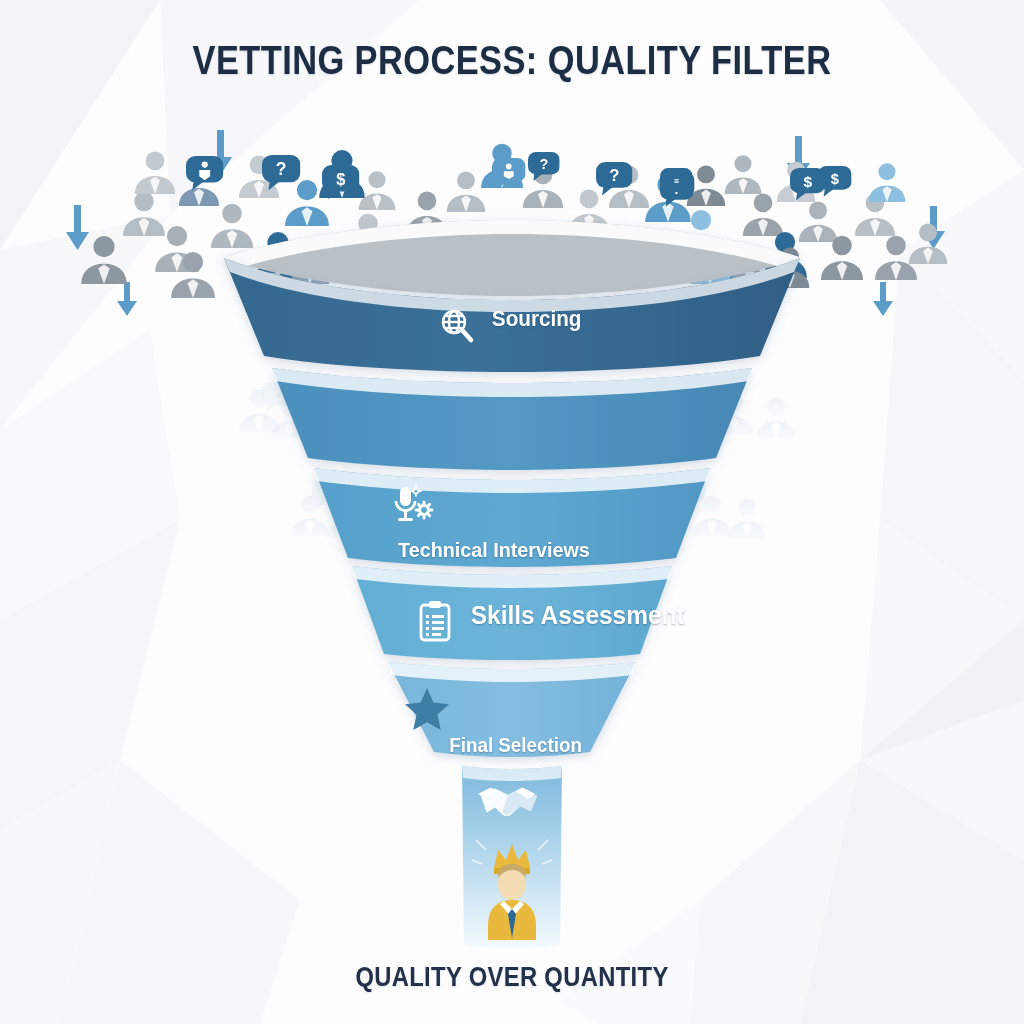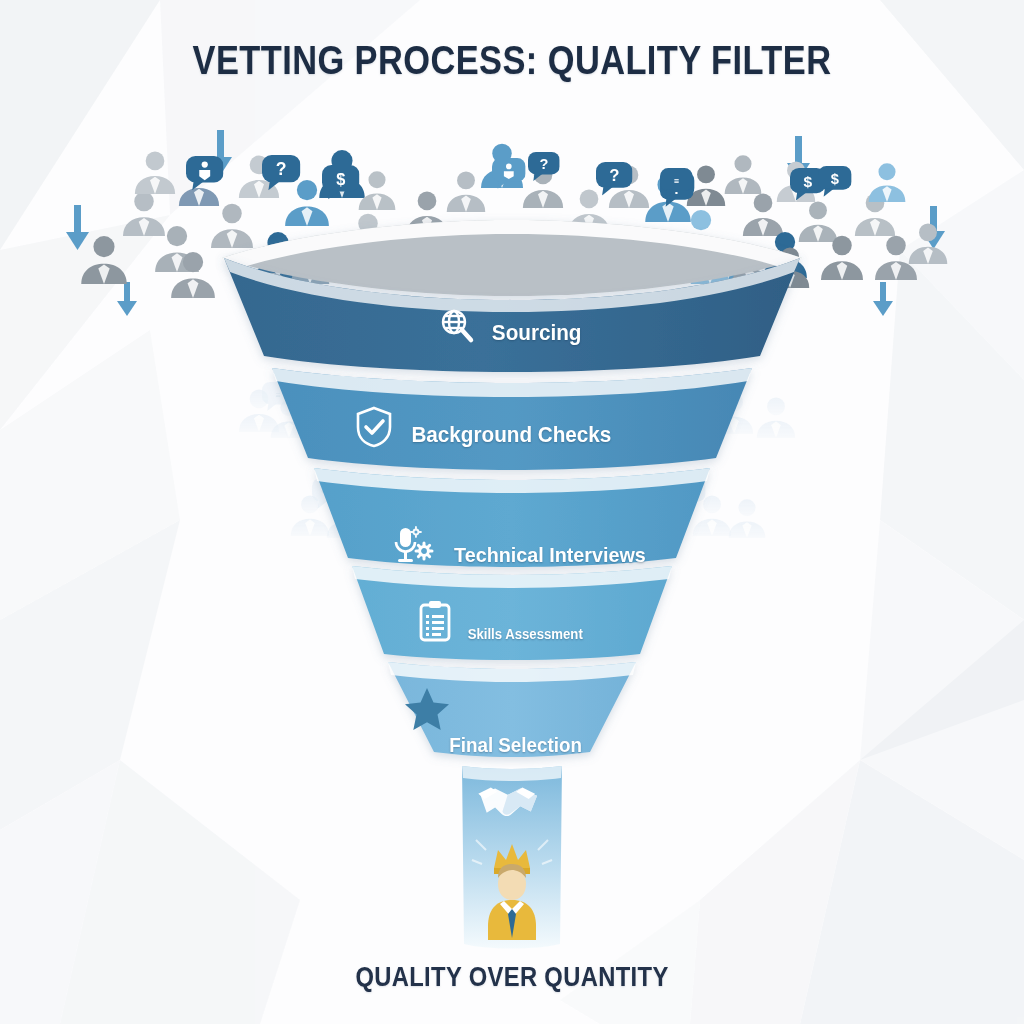--- a/index.html
+++ b/index.html
@@ -28,34 +28,34 @@
     position:absolute;z-index:6;left:0;top:962px;width:1024px;text-align:center;
     font-weight:700;font-size:27px;letter-spacing:.4px;
     color:#23324a;
     transform:scaleX(.88);
     text-shadow:0 1px 2px rgba(150,160,175,.3);
     white-space:nowrap;
   }
 
   .stage-label{
     position:absolute;z-index:5;
-    display:flex;align-items:flex-end;gap:12px;
+    display:flex;align-items:flex-start;gap:12px;
     color:#ffffff;
     font-weight:700;
     white-space:nowrap;
     text-shadow:0 1px 2px rgba(20,50,75,.35);
     pointer-events:auto;
   }
   .stage-label .txt{transform:scaleX(.94);display:inline-block;}
   .stage-icon{flex:0 0 auto;display:block;}
 
   .s1{left:437px;top:306px;font-size:22px;}
   .s2{left:355px;top:406px;font-size:22px;}
-  .s3{left:392px;top:525px;font-size:21px;}
-  .s4{left:418px;top:600px;font-size:14px;}
+  .s3{left:392px;top:484px;font-size:21px;flex-direction:column;}
+  .s4{left:418px;top:600px;font-size:26px;}
   .s5{left:445px;top:734px;font-size:20px;}
 
   .star-badge{position:absolute;z-index:5;left:404px;top:686px;}
 </style>
 </head>
 <body>
 
 <div id="stage">
 
   <svg id="bg" viewBox="0 0 1024 1024">
@@ -397,27 +397,20 @@
       <circle cx="17" cy="16" r="11"></circle>
       <ellipse cx="17" cy="16" rx="5" ry="11"></ellipse>
       <line x1="6" y1="16" x2="28" y2="16"></line>
       <line x1="8.5" y1="10" x2="25.5" y2="10"></line>
       <line x1="8.5" y1="22" x2="25.5" y2="22"></line>
       <line x1="25" y1="24" x2="34" y2="34" stroke-width="4.5" stroke-linecap="round"></line>
     </svg>
     <span class="txt">Sourcing</span>
   </div>
 
-  <div class="stage-label s2">
-    <svg class="stage-icon" width="38" height="42" viewBox="0 0 38 42">
-      <path d="M19 2 L35 8 v13 c0 11 -8 17 -16 19 C10 38 3 32 3 21 V8 Z" fill="none" stroke="#ffffff" stroke-width="2.6"></path>
-      <path d="M11 21 l6 6 l11 -12" fill="none" stroke="#ffffff" stroke-width="3.6" stroke-linecap="round" stroke-linejoin="round"></path>
-    </svg>
-    <span class="txt">Background Checks</span>
-  </div>
 
   <div class="stage-label s3">
     <svg class="stage-icon" width="44" height="42" viewBox="0 0 44 42" fill="#ffffff">
       <rect x="8" y="3" width="11" height="19" rx="5.5"></rect>
       <path d="M4 17 a9.5 9.5 0 0 0 19 0" fill="none" stroke="#ffffff" stroke-width="2.6"></path>
       <rect x="12" y="27" width="3" height="8"></rect>
       <rect x="6" y="34" width="15" height="3" rx="1.5"></rect>
       <g transform="translate(24,18)">
         <circle cx="8" cy="8" r="4.4" fill="none" stroke="#ffffff" stroke-width="3"></circle>
         <g stroke="#ffffff" stroke-width="3" stroke-linecap="round">

